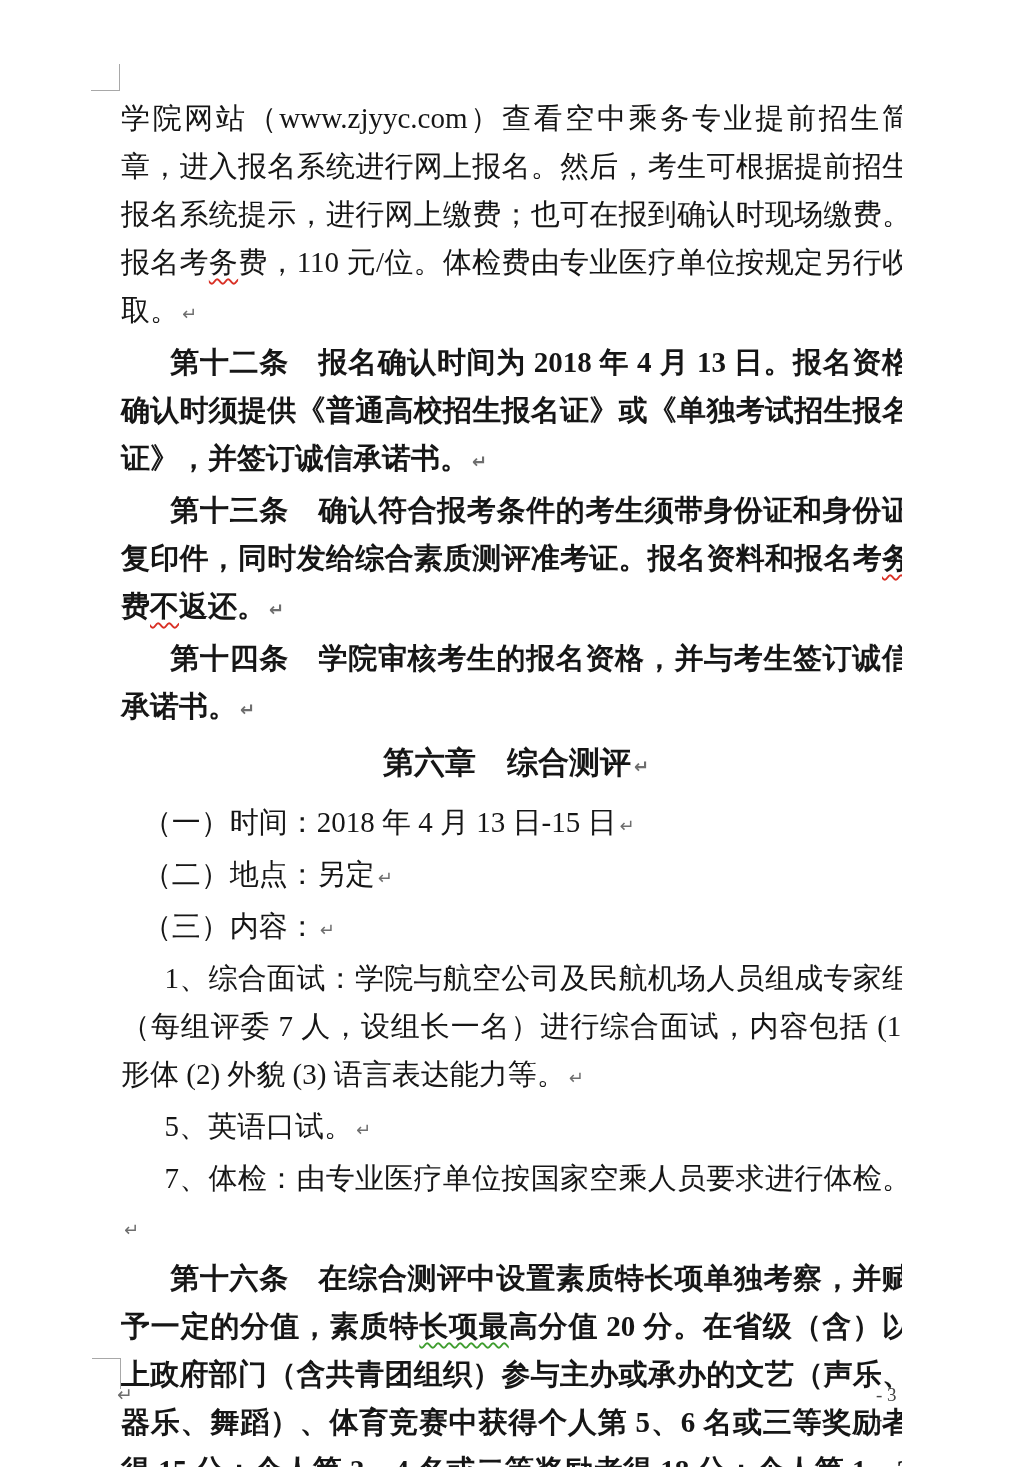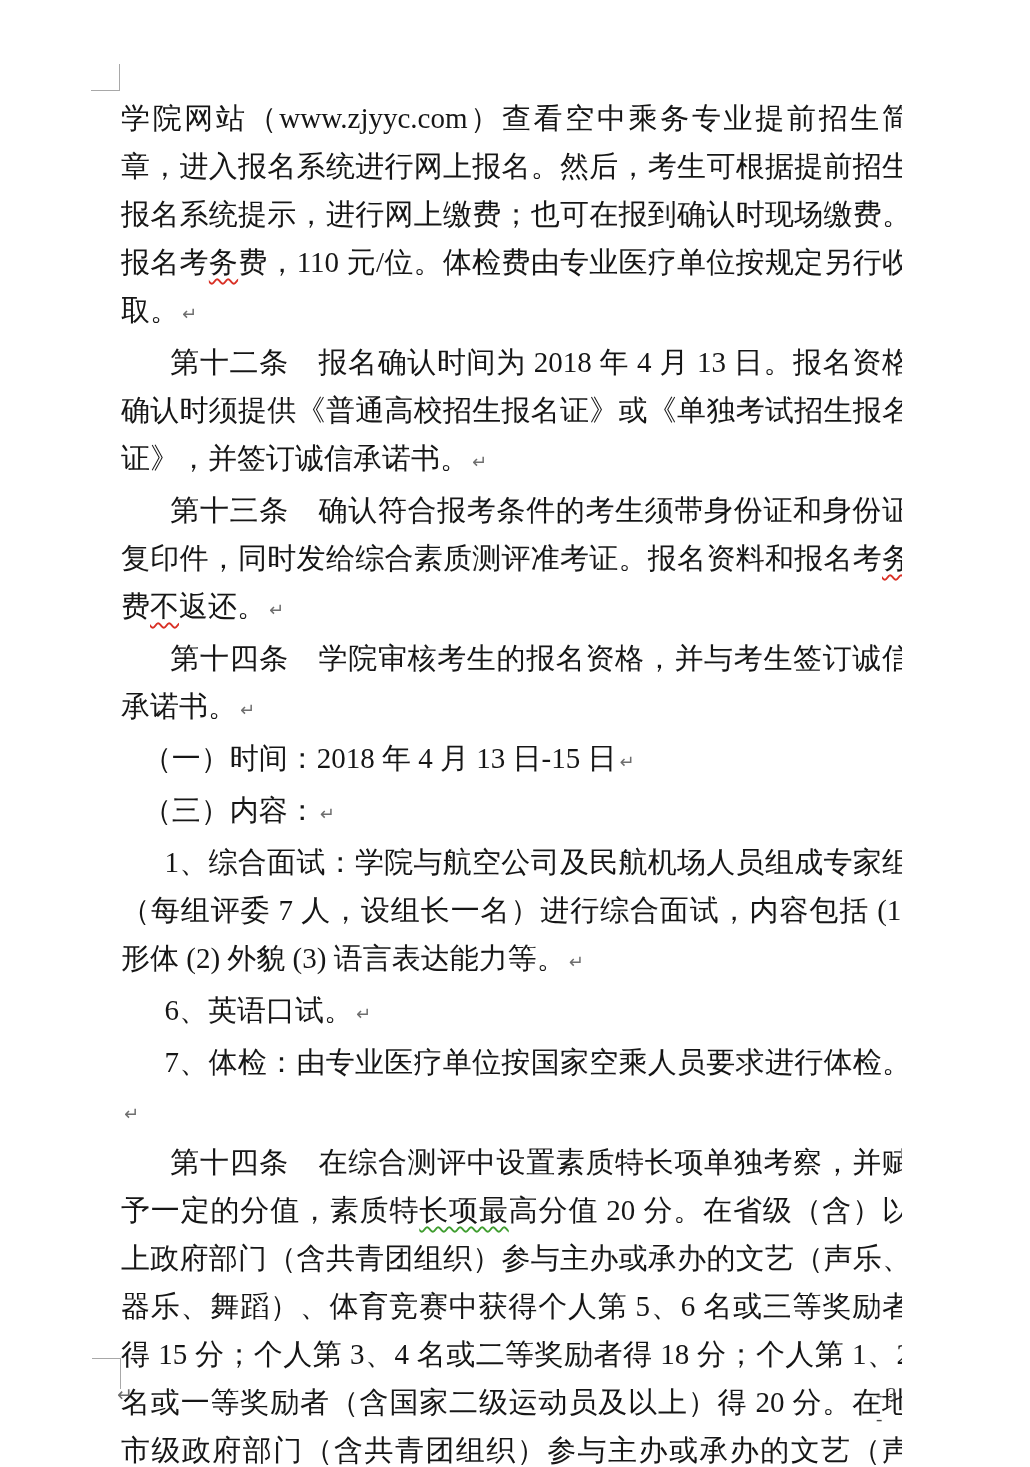--- a/index.html
+++ b/index.html
@@ -12,21 +12,21 @@
     color:var(--text-color,#161616);
   }
   .doc-body {
     position:absolute;
     left:121px; top:94px; width:790px;
     font-size:29px;
     line-height:48px;
     text-align:justify;
   }
   .para { margin:0; }
-  .indent-std   { text-indent:1.7em;  }
+  .indent-std   { text-indent:1.7em;font-weight:bold;  }
   .indent-num   { text-indent:1.5em;  }
   .indent-paren { text-indent:0.75em; }
   .heading {
     text-align:center;
     text-indent:0;
     font-weight:bold;
     font-size:31px;
     line-height:52px;
     margin:3px 0 5px 0;
   }
@@ -70,25 +70,27 @@
   <div class="cm cm-tl"></div>
   <div class="cm cm-tr"></div>
   <div class="cm cm-bl"></div>
   <div class="cm cm-br"></div>
 
   <div class="doc-body">
       <div class="para"><span>学院网站（www.zjyyc.com）查看空中乘务专业提前招生简章，进入报名系统进行网上报名。然后，考生可根据提前招生报名系统提示，进行网上缴费；也可在报到确认时现场缴费。报名考</span><span class="sq-red">务</span><span>费，110 元/位。体检费由专业医疗单位按规定另行收取。</span><span class="pmark">↵</span></div>
       <div class="para indent-std"><span>第十二条　报名确认时间为 2018 年 4 月 13 日。报名资格确认时须提供《普通高校招生报名证》或《单独考试招生报名证》，并签订诚信承诺书。</span><span class="pmark">↵</span></div>
       <div class="para indent-std"><span>第十三条　确认符合报考条件的考生须带身份证和身份证复印件，同时发给综合素质测评准考证。报名资料和报名考</span><span class="sq-red">务</span><span>费</span><span class="sq-red">不</span><span>返还。</span><span class="pmark">↵</span></div>
       <div class="para indent-std"><span>第十四条　学院审核考生的报名资格，并与考生签订诚信承诺书。</span><span class="pmark">↵</span></div>
+      <div class="para heading"><span>第六章　综合测评</span><span class="pmark">↵</span></div>
       <div class="para indent-paren"><span>（一）时间：2018 年 4 月 13 日-15 日</span><span class="pmark">↵</span></div>
+      <div class="para indent-paren"><span>（二）地点：另定</span><span class="pmark">↵</span></div>
       <div class="para indent-paren"><span>（三）内容：</span><span class="pmark">↵</span></div>
       <div class="para indent-num"><span>1、综合面试：学院与航空公司及民航机场人员组成专家组（每组评委 7 人，设组长一名）进行综合面试，内容包括 (1) 形体 (2) 外貌 (3) 语言表达能力等。</span><span class="pmark">↵</span></div>
-      <div class="para indent-num"><span>6、英语口试。</span><span class="pmark">↵</span></div>
+      <div class="para indent-num"><span>5、英语口试。</span><span class="pmark">↵</span></div>
       <div class="para indent-num"><span>7、体检：由专业医疗单位按国家空乘人员要求进行体检。</span><span class="pmark">↵</span></div>
-      <div class="para indent-std"><span>第十四条　在综合测评中设置素质特长项单独考察，并赋予一定的分值，素质特</span><span class="sq-green">长项最</span><span>高分值 20 分。在省级（含）以上政府部门（含共青团组织）参与主办或承办的文艺（声乐、器乐、舞蹈）、体育竞赛中获得个人第 5、6 名或三等奖励者得 15 分；个人第 3、4 名或二等奖励者得 18 分；个人第 1、2 名或一等奖励者（含国家二级运动员及以上）得 20 分。在地市级政府部门（含共青团组织）参与主办或承办的文艺（声乐、器乐、舞蹈）、体育竞赛中获得个人第 5、6 名或三等奖励者得 10 分；个人第 3、4 名或二等奖励者得 15 分；个人第 1、2 名或一等奖励者得 18 分。同时获多项奖励</span></div>
+      <div class="para indent-std"><span>第十六条　在综合测评中设置素质特长项单独考察，并赋予一定的分值，素质特</span><span class="sq-green">长项最</span><span>高分值 20 分。在省级（含）以上政府部门（含共青团组织）参与主办或承办的文艺（声乐、器乐、舞蹈）、体育竞赛中获得个人第 5、6 名或三等奖励者得 15 分；个人第 3、4 名或二等奖励者得 18 分；个人第 1、2 名或一等奖励者（含国家二级运动员及以上）得 20 分。在地市级政府部门（含共青团组织）参与主办或承办的文艺（声乐、器乐、舞蹈）、体育竞赛中获得个人第 5、6 名或三等奖励者得 10 分；个人第 3、4 名或二等奖励者得 15 分；个人第 1、2 名或一等奖励者得 18 分。同时获多项奖励</span></div>
     </div>
 
   <span class="footer-pmark">↵</span>
 
   <span class="page-number">- 3 -</span>
 
 </div>
 
 </body></html>

